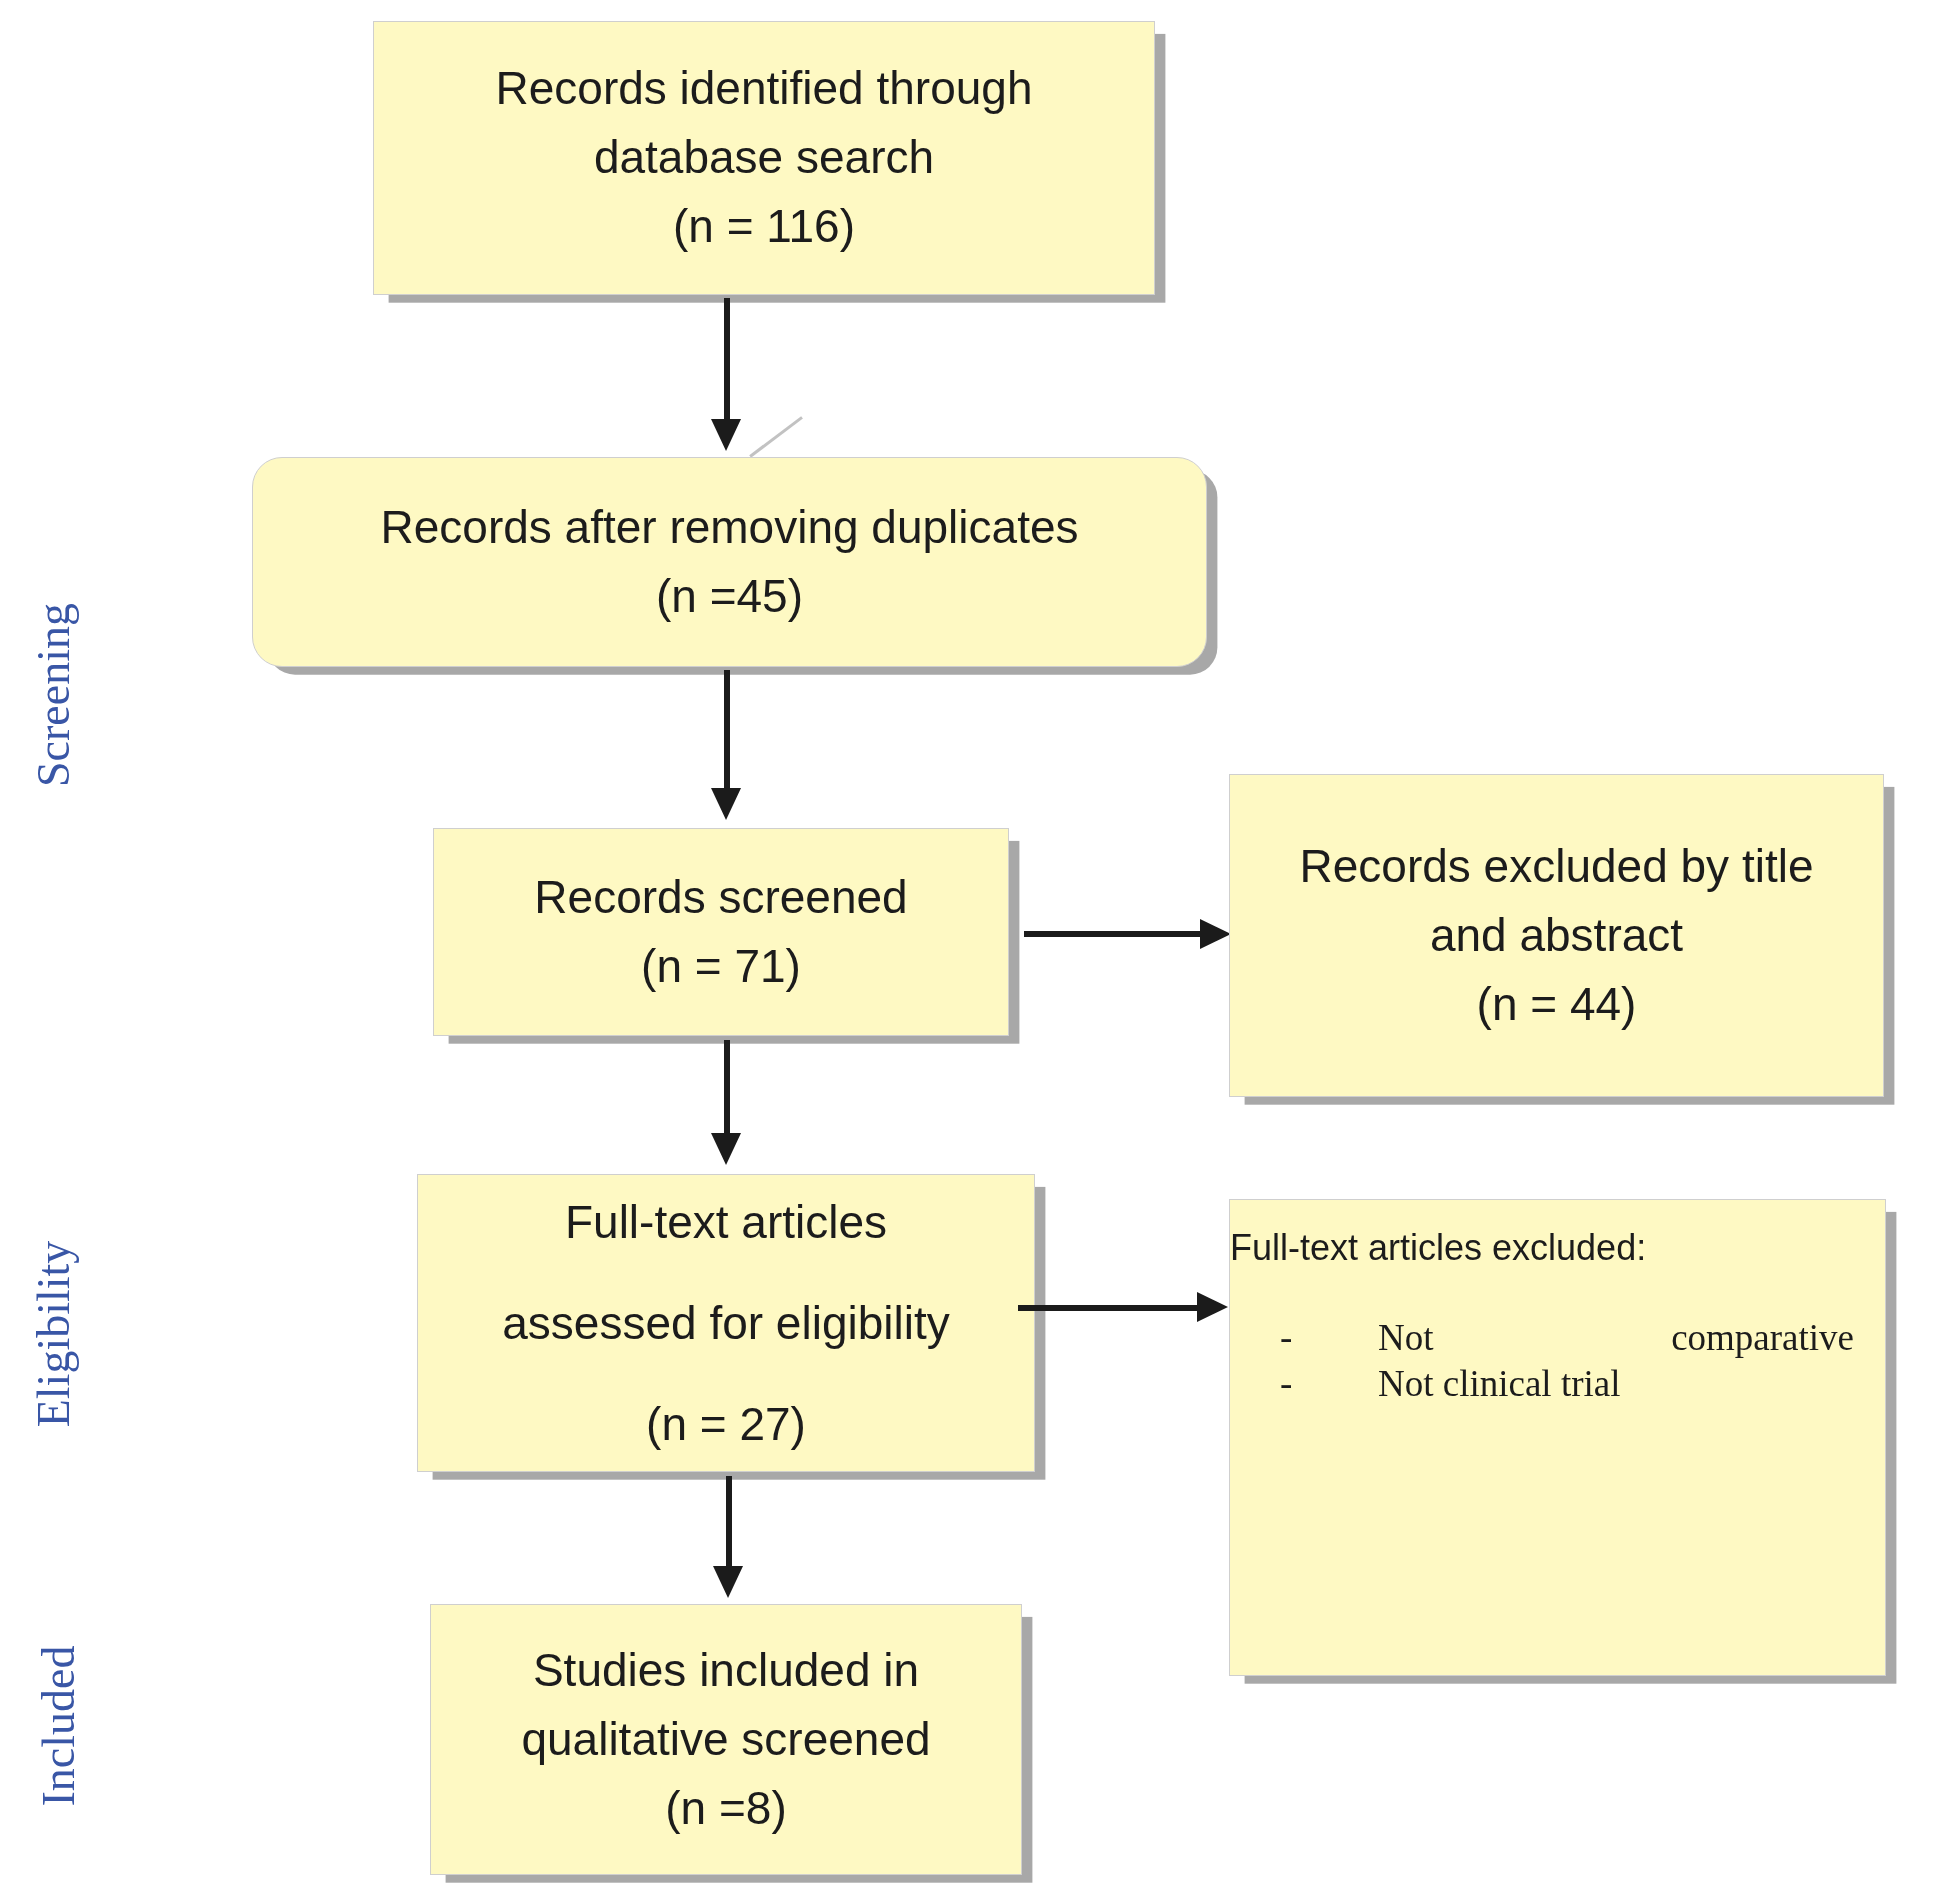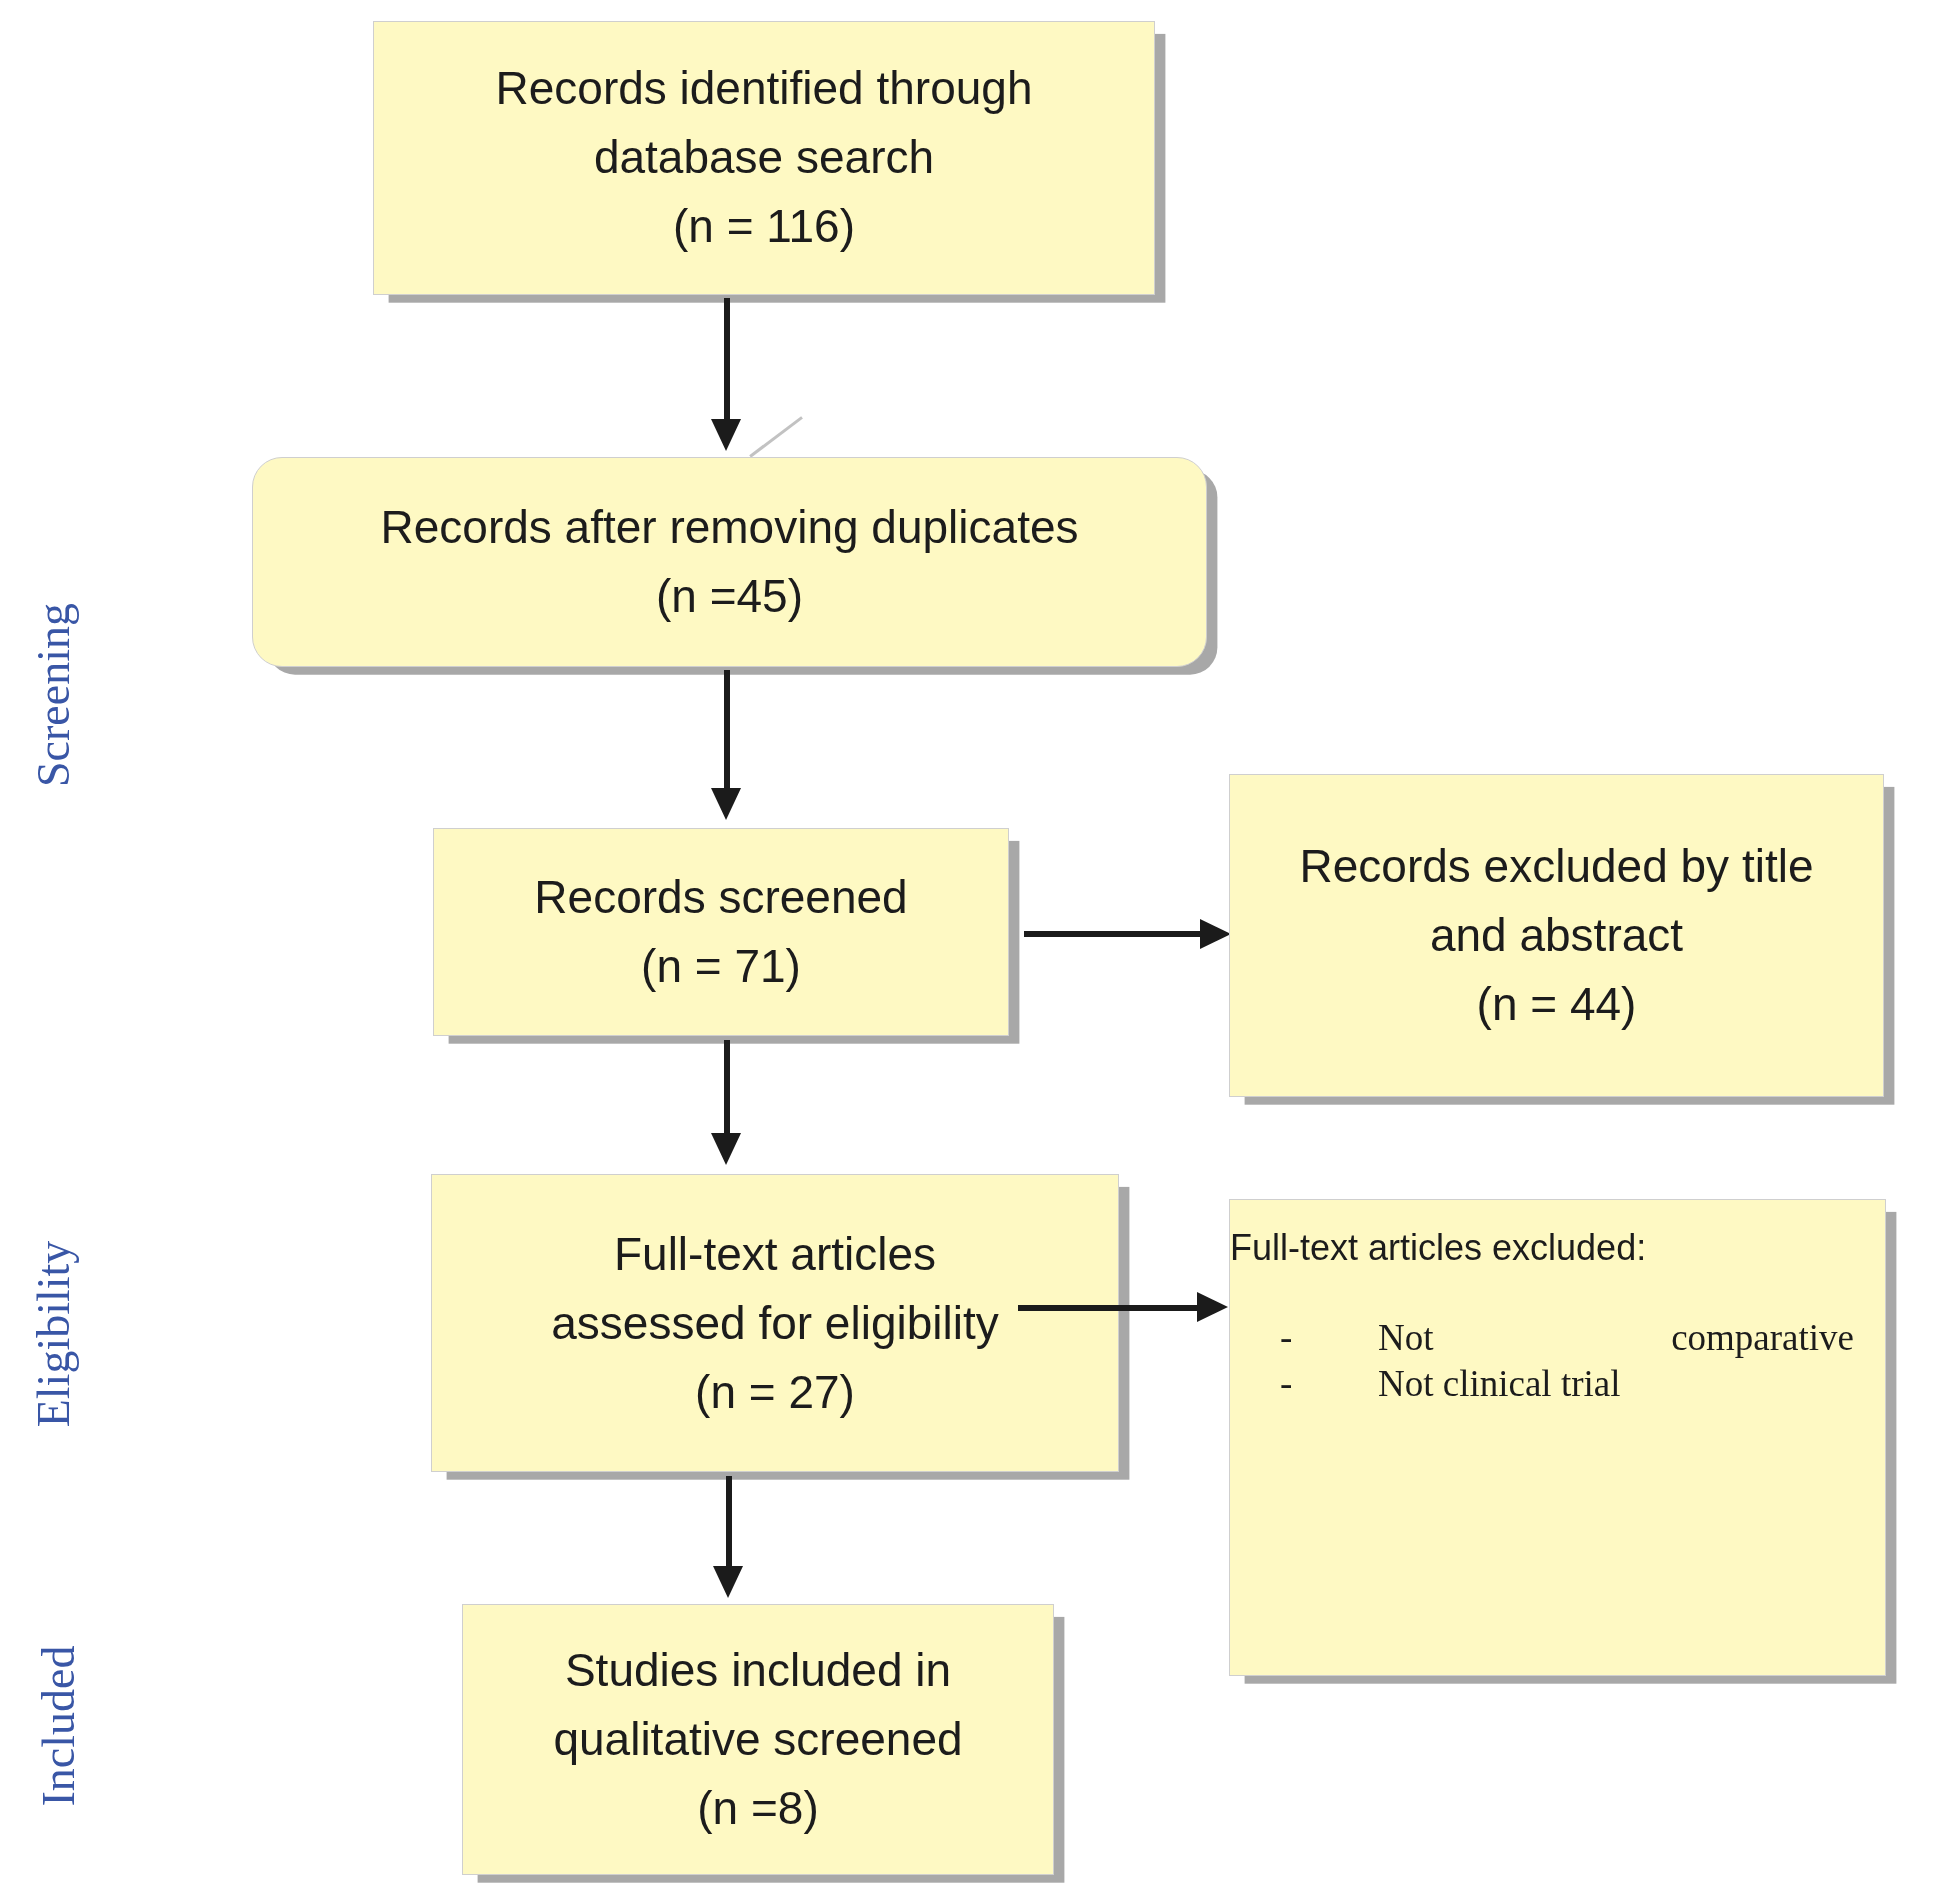--- a/index.html
+++ b/index.html
@@ -31,26 +31,26 @@
     text-align: center;
     font-size: 46px;
     line-height: 1.5;
   }
   .fbox .bline { white-space: nowrap; }
 
   #box-identified        { left: 373px;  top: 20.6px;   width: 782px; height: 274px; }
   #box-after-duplicates  { left: 252px;  top: 457px;  width: 955px; height: 210px; border-radius: 30px; }
   #box-screened          { left: 433px;  top: 828px; width: 576px;  height: 208px; }
   #box-excluded-title    { left: 1229px; top: 774px; width: 655px; height: 323px; }
-  #box-fulltext          { left: 431px;  top: 1174px; width: 688px;  height: 298px; }
+  #box-fulltext          { left: 417px;  top: 1174px; width: 618px;  height: 298px; gap: 32px; }
   #box-fulltext-excluded {
     left: 1229px; top: 1199px; width: 657px; height: 477px;
     justify-content: flex-start; align-items: stretch; text-align: left;
   }
-  #box-included          { left: 430px;  top: 1604px; width: 592px;  height: 271px; margin-left: 32px; }
+  #box-included          { left: 430px;  top: 1604px; width: 592px;  height: 271px; }
 
   
   .excl-title {
     margin-top: 26px;
     text-align: left;
     font-size: 36px;
     line-height: 1.2;
   }
   .excl-bullets {
     margin-top: 46px;

